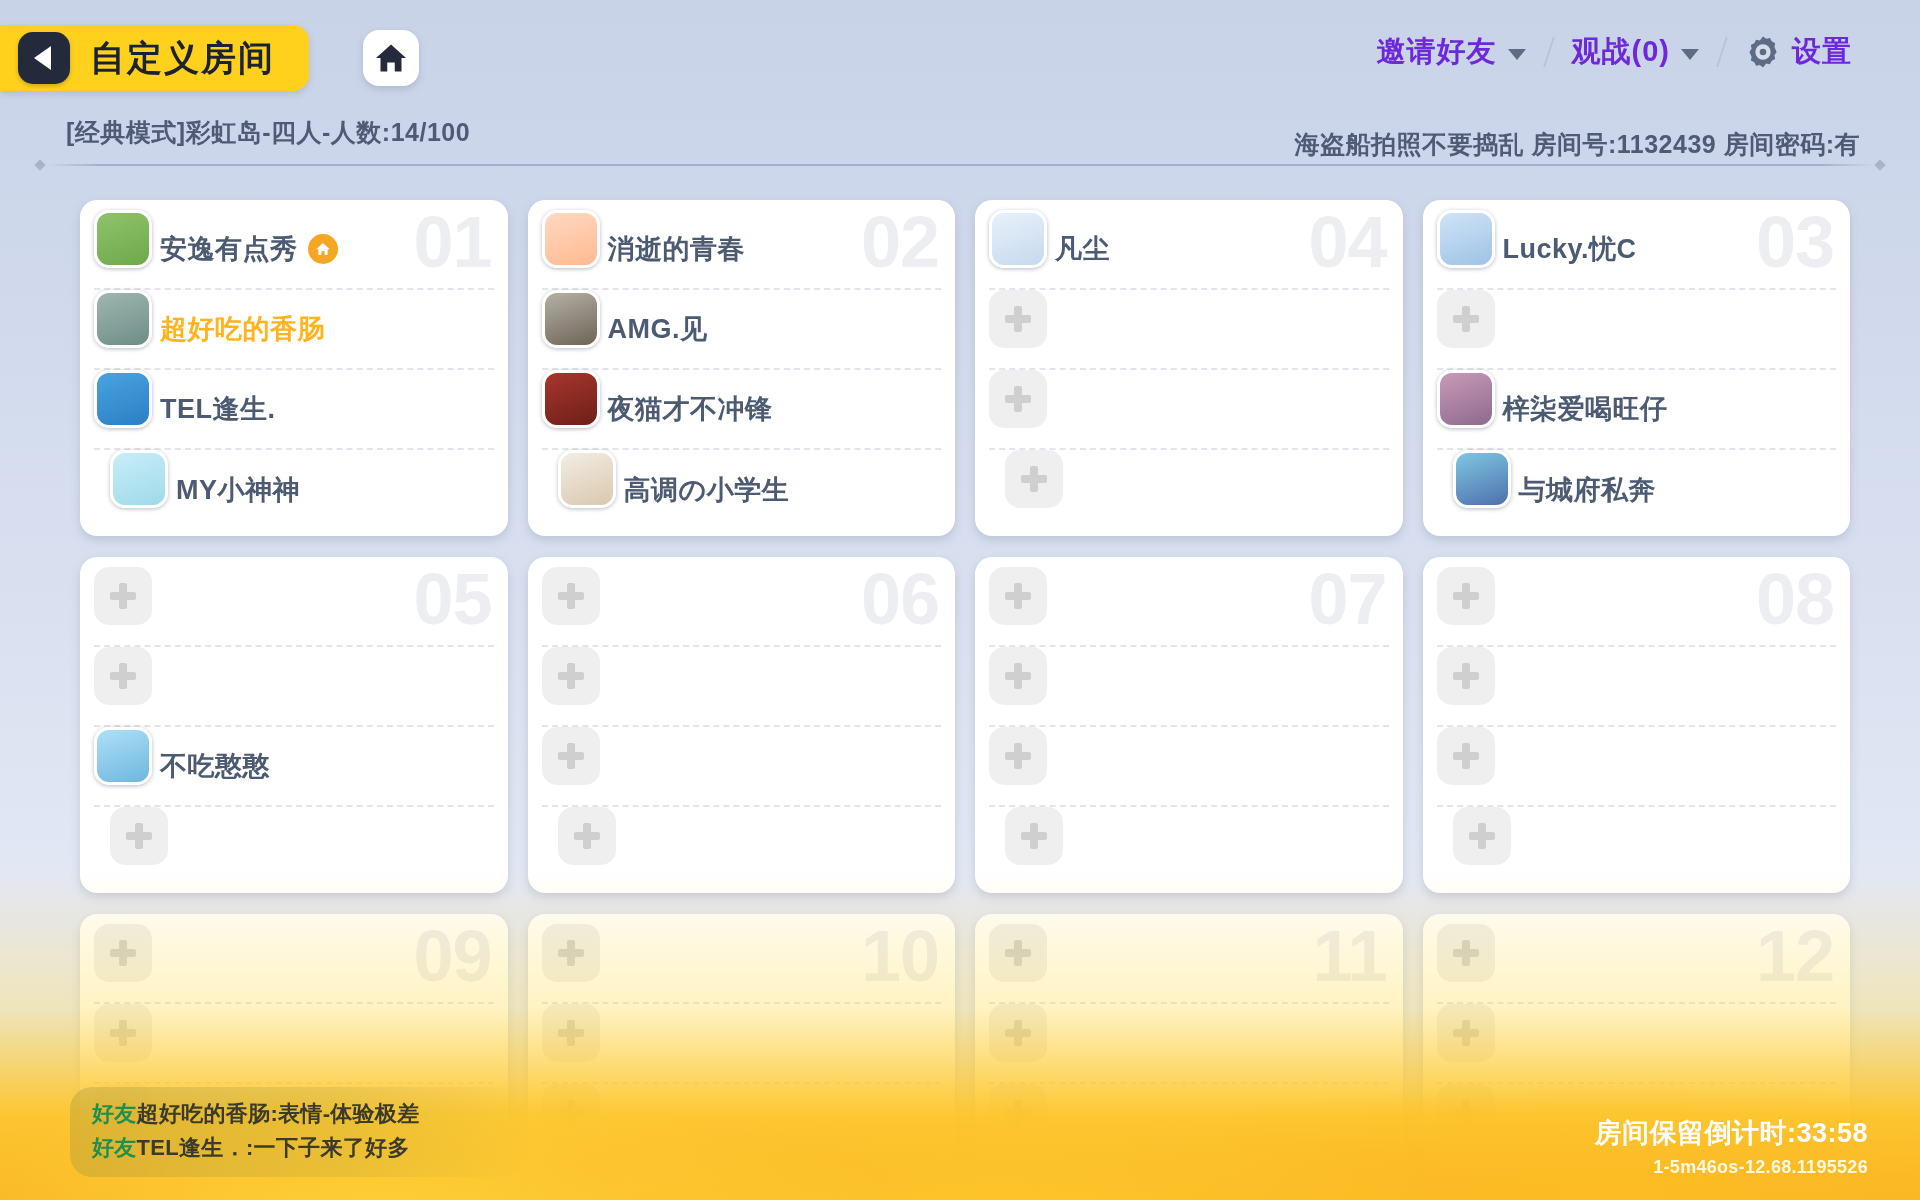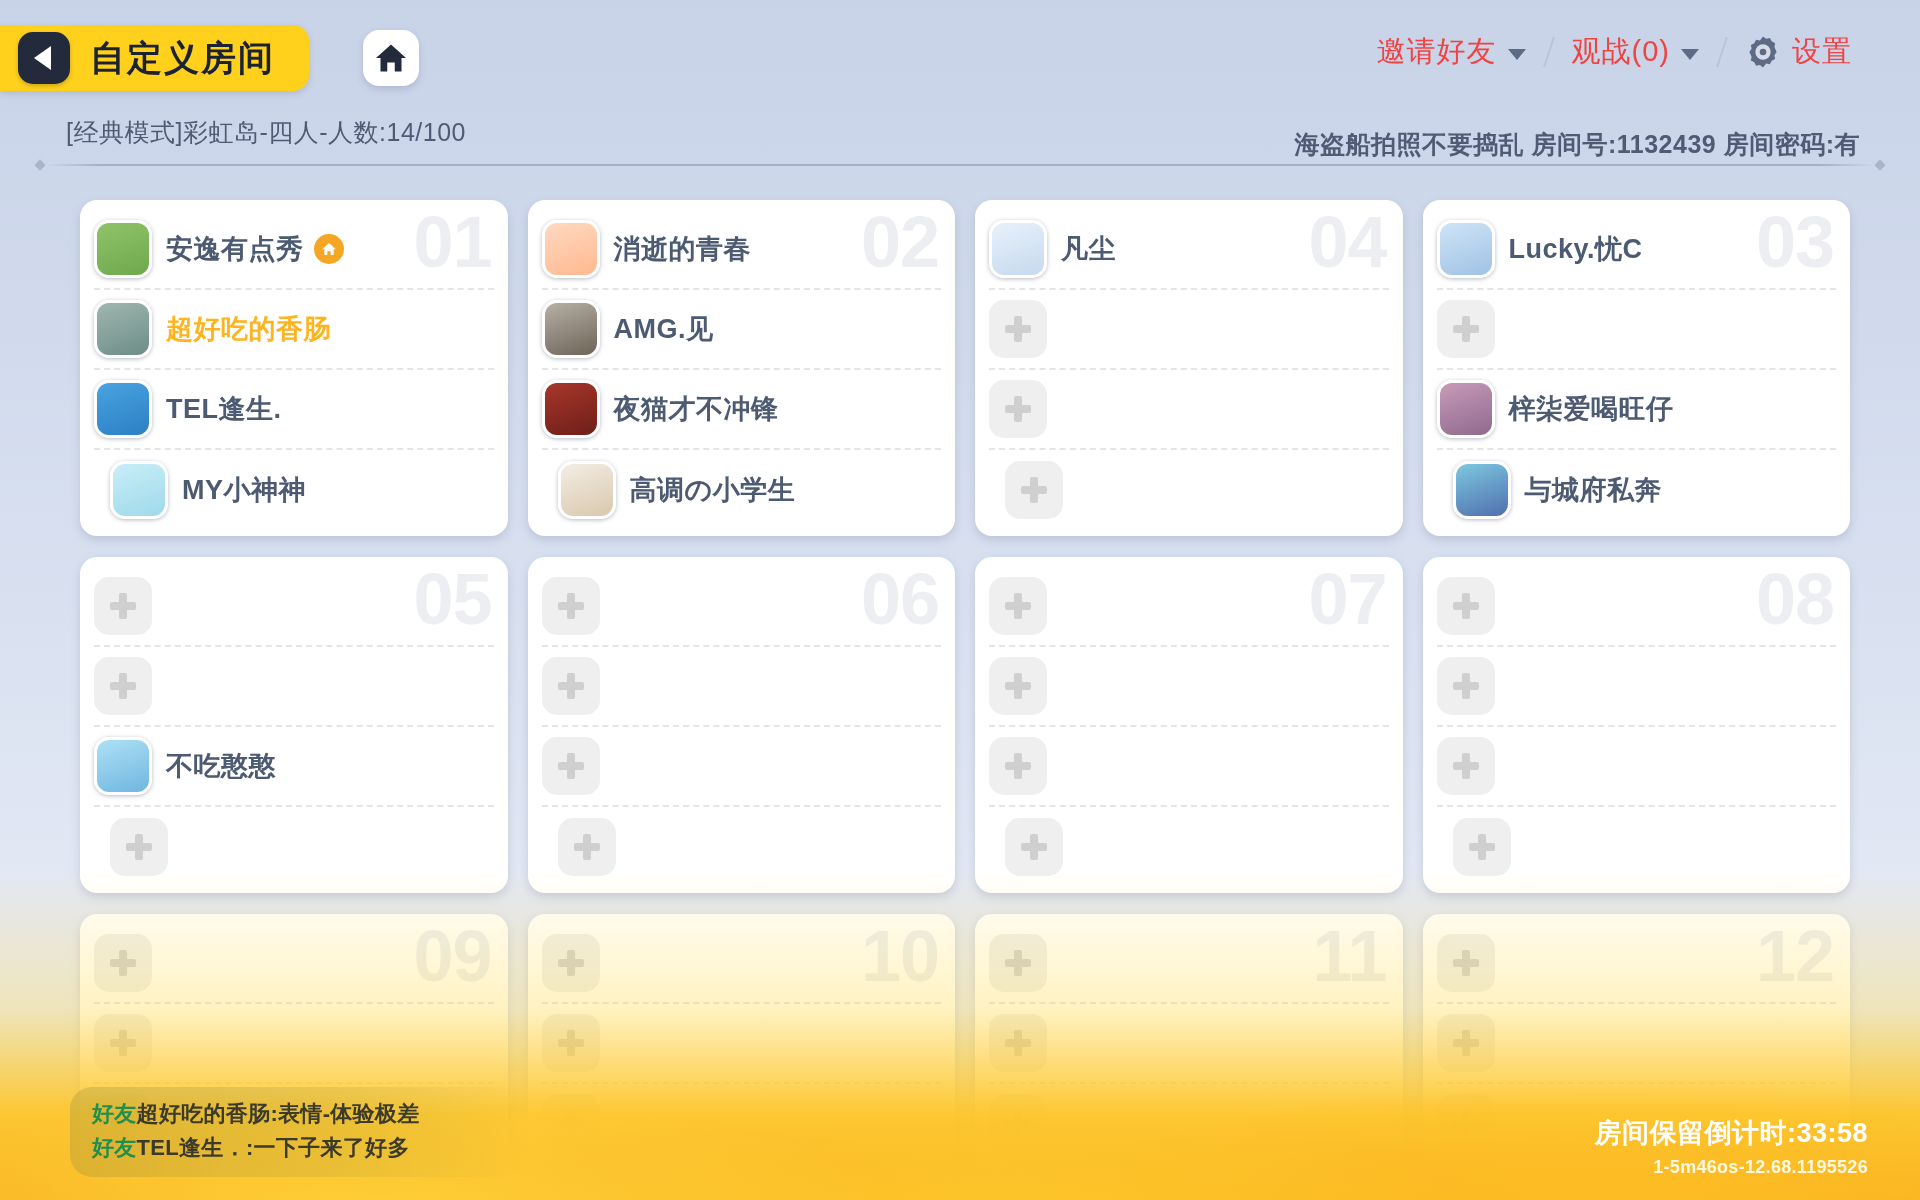--- a/index.html
+++ b/index.html
@@ -40,29 +40,29 @@
   }
   .title-txt{ font-size:35px; font-weight:bold; color:#1b2333; letter-spacing:2px; }
   .home-btn{
     position:absolute; left:363px; top:30px; width:56px; height:56px;
     background:#fff; border-radius:16px; display:flex; align-items:center; justify-content:center;
     box-shadow:0 3px 7px rgba(90,100,130,.25); cursor:pointer;
   }
 
   .topnav{ position:absolute; right:46px; top:32px; display:flex; align-items:center; gap:0; }
   .nav-item{ display:flex; align-items:center; gap:11px; cursor:pointer; padding:0 22px; }
-  .nav-item span.lbl{ font-size:29px; font-weight:normal; color:#ef4444; letter-spacing:1px; }
+  .nav-item span.lbl{ font-size:29px; font-weight:bold; color:#6d28d9; letter-spacing:1px; }
   .chev{ width:0; height:0; border-left:9px solid transparent; border-right:9px solid transparent;
          border-top:11px solid #5e6b85; margin-top:5px; }
   .nav-sep{ width:2px; height:30px; background:#b9c4da; transform:skewX(-18deg); }
   .gear{ width:36px; height:36px; }
 
   
   .inforow{ position:absolute; left:0; top:104px; width:1920px; height:58px; }
-  .info-left{ position:absolute; left:66px; top:12px; font-size:25px; font-weight:normal; color:#4f5b74; letter-spacing:.5px; }
+  .info-left{ position:absolute; left:66px; top:12px; font-size:25px; font-weight:bold; color:#4f5b74; letter-spacing:.5px; }
   .info-right{ position:absolute; right:60px; top:24px; font-size:25px; font-weight:bold; color:#4f5b74; letter-spacing:.5px; }
   .divider{
     position:absolute; left:46px; right:46px; top:60px; height:2px;
     background:linear-gradient(90deg, rgba(150,163,190,0) 0%, rgba(150,163,190,.75) 3%, rgba(150,163,190,.75) 97%, rgba(150,163,190,0) 100%);
   }
   .divider::before,.divider::after{
     content:""; position:absolute; top:-3px; width:8px; height:8px; background:#aab4cb; transform:rotate(45deg);
   }
   .divider::before{ left:-10px; } .divider::after{ right:-10px; }
 
@@ -71,21 +71,21 @@
          display:grid; grid-template-columns:repeat(4,1fr); gap:21px 20px; }
   .card{
     position:relative; background:#fff; border-radius:17px; height:336px;
     box-shadow:0 4px 10px rgba(110,122,150,.26); padding:10px 14px 8px 14px; overflow:hidden;
   }
   .card-num{
     position:absolute; right:16px; top:6px; font-size:72px; font-weight:bold;
     color:#eceef2; letter-spacing:-1px; line-height:1; user-select:none;
   }
   .slot{
-    position:relative; height:80px; display:flex; align-items:center; gap:14px;
+    position:relative; height:80px; display:flex; gap:8px;
     border-bottom:2px dashed #e3e5ea;
   }
   .slot:last-child{ border-bottom:none;padding-left:16px; }
   .avatar{
     width:58px; height:58px; border-radius:15px; flex:none; border:3px solid #fff;
     box-shadow:0 1px 4px rgba(80,90,115,.42); background-size:cover; background-position:center;
   }
   .avatar.empty{
     border:none; background:#efefef; box-shadow:none;
     display:flex; align-items:center; justify-content:center;

